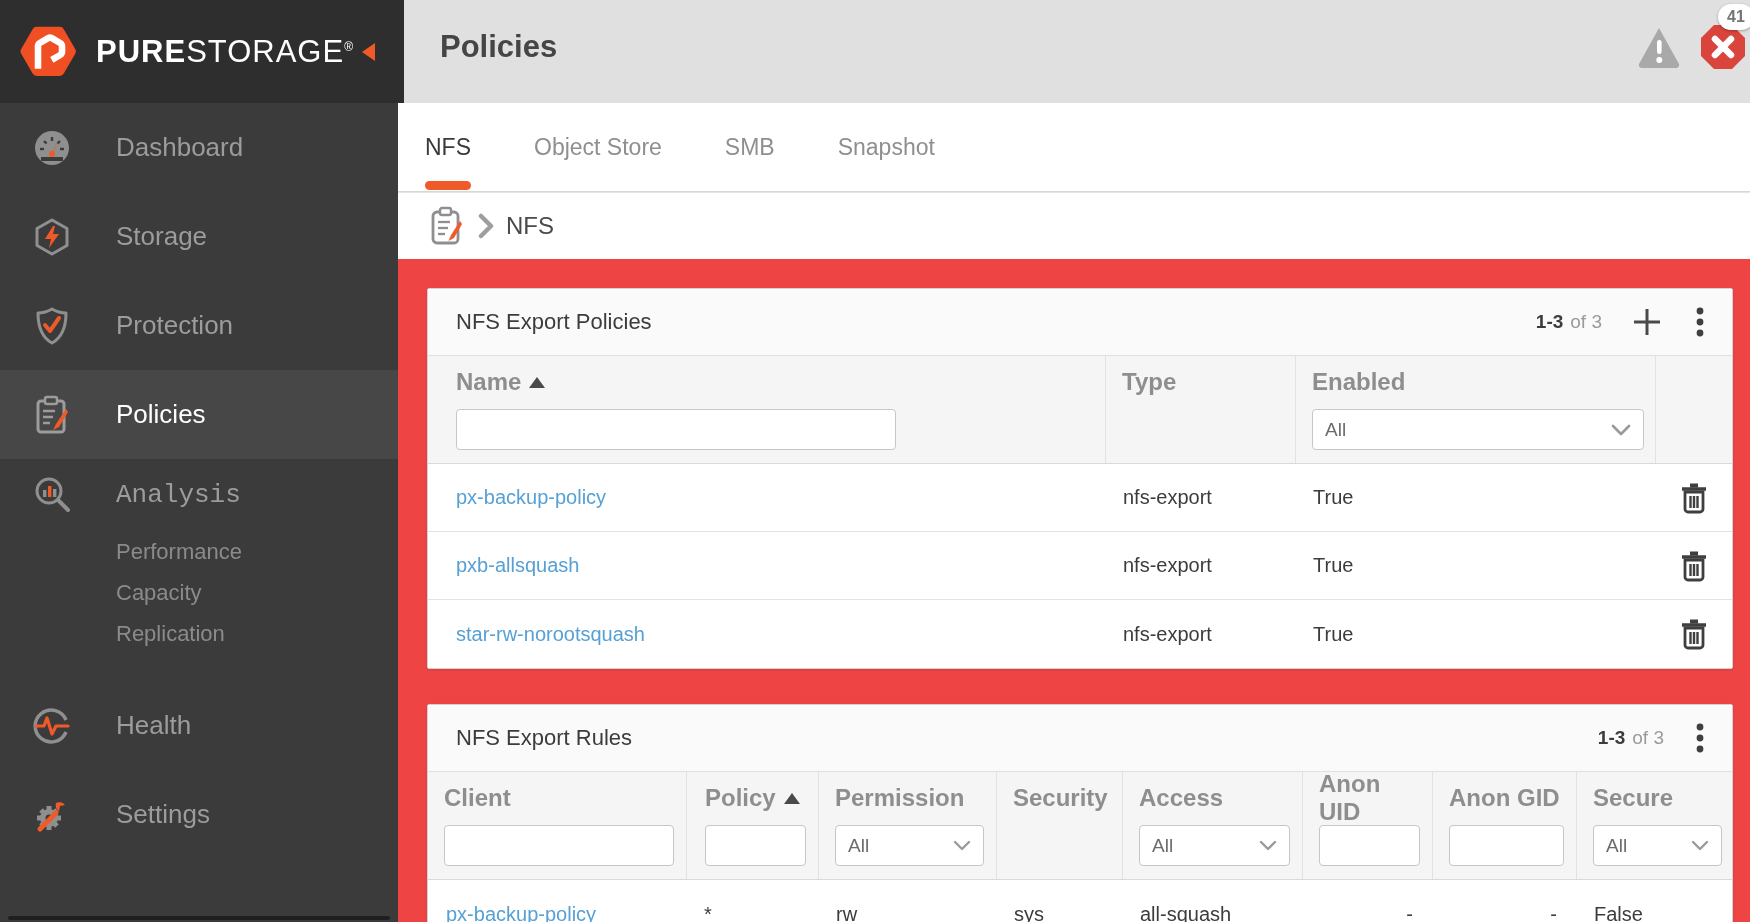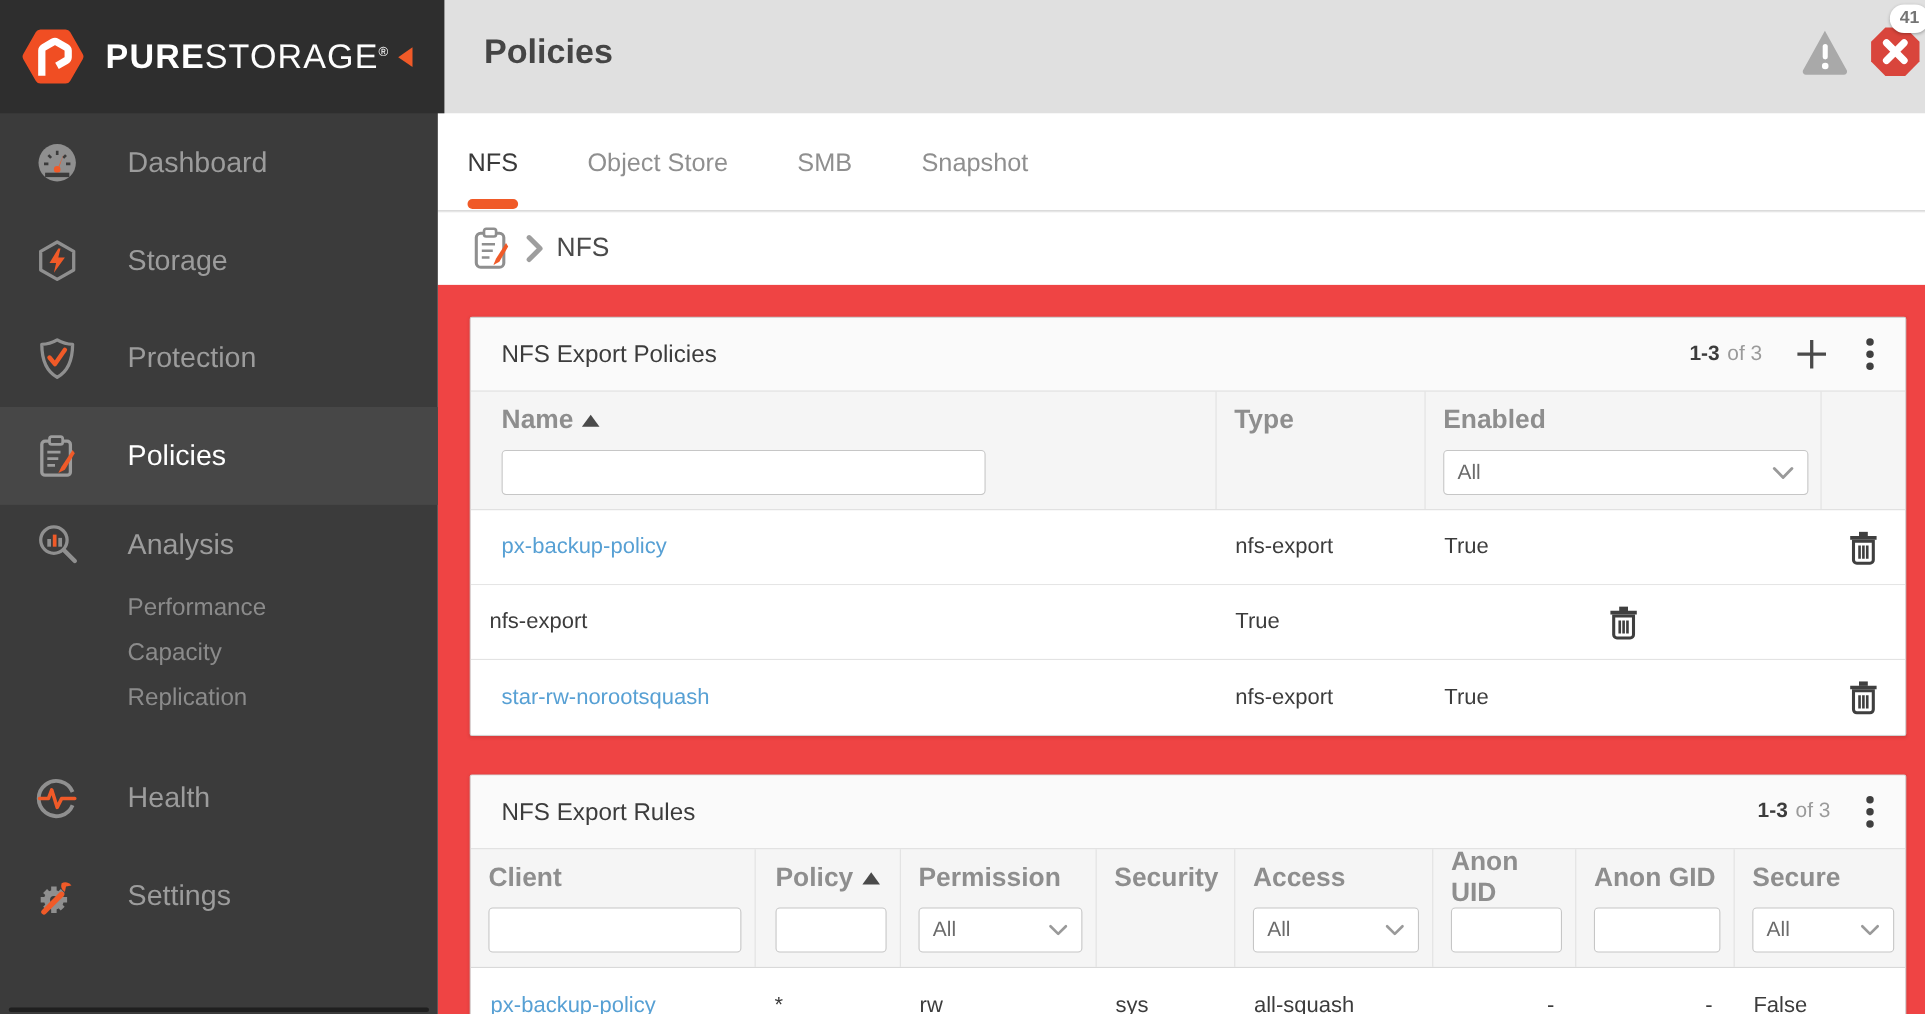--- a/index.html
+++ b/index.html
@@ -13,21 +13,21 @@
   .logo-mark { width:60px; height:60px; margin-left:20px; }
   .logo-text { margin-left:16px; font-size:31px; letter-spacing:1px; color:#ffffff; white-space:nowrap; }
   .logo-text .bold { font-weight:bold; }
   .logo-text .light { font-weight:normal; color:#fdfdfd; }
   .logo-reg { font-size:12px; color:#fff; vertical-align:super; }
   .collapse-arrow { width:0; height:0; margin-left:8px; border-top:9px solid transparent;
                     border-bottom:9px solid transparent; border-right:13px solid #f05a28; cursor:pointer; }
 
   .nav { position:absolute; top:103px; left:0; width:398px; }
   .nav-item { height:89px; display:flex; align-items:center; cursor:pointer; }
-  .nav-item.analysis { height:72px; }
+  .nav-item.analysis { height:72px;font-family:Liberation Mono, monospace; }
   .nav-item.active { background:#474747; }
   .nav-icon { width:40px; height:40px; margin-left:32px; flex:0 0 40px; }
   .nav-label { margin-left:44px; font-size:26px; color:#9c9c9c; }
   .nav-item.active .nav-label { color:#ffffff; }
   .sub-item { height:41px; display:flex; align-items:center; padding-left:116px;
               font-size:22px; color:#8b8b8b; cursor:pointer; }
   .nav-gap { height:27px; }
   .side-scrollbar { position:absolute; left:8px; bottom:2px; width:382px; height:4px; background:#1f1f1f; border-radius:2px; }
 
   
@@ -324,20 +324,21 @@
             <path d="M5 10 h18 v17 a3 3 0 0 1-3 3 H8 a3 3 0 0 1-3-3 Z" fill="none" stroke="#3f3f3f" stroke-width="2.8"></path>
             <g stroke="#3f3f3f" stroke-width="2.4">
               <line x1="10.5" y1="14" x2="10.5" y2="26"></line>
               <line x1="14" y1="14" x2="14" y2="26"></line>
               <line x1="17.5" y1="14" x2="17.5" y2="26"></line>
             </g>
           </svg>
         </div>
     </div>
     <div class="trow g-pol">
+      <div class="cell name-col"><a class="link">pxb-allsquash</a></div>
       <div class="cell">nfs-export</div>
       <div class="cell">True</div>
       <div class="cell cell-actions">
           <svg class="trash" viewBox="0 0 28 32">
             <line x1="2" y1="7" x2="26" y2="7" stroke="#3f3f3f" stroke-width="3.4"></line>
             <rect x="10" y="1.5" width="8" height="4" fill="#3f3f3f"></rect>
             <path d="M5 10 h18 v17 a3 3 0 0 1-3 3 H8 a3 3 0 0 1-3-3 Z" fill="none" stroke="#3f3f3f" stroke-width="2.8"></path>
             <g stroke="#3f3f3f" stroke-width="2.4">
               <line x1="10.5" y1="14" x2="10.5" y2="26"></line>
               <line x1="14" y1="14" x2="14" y2="26"></line>

